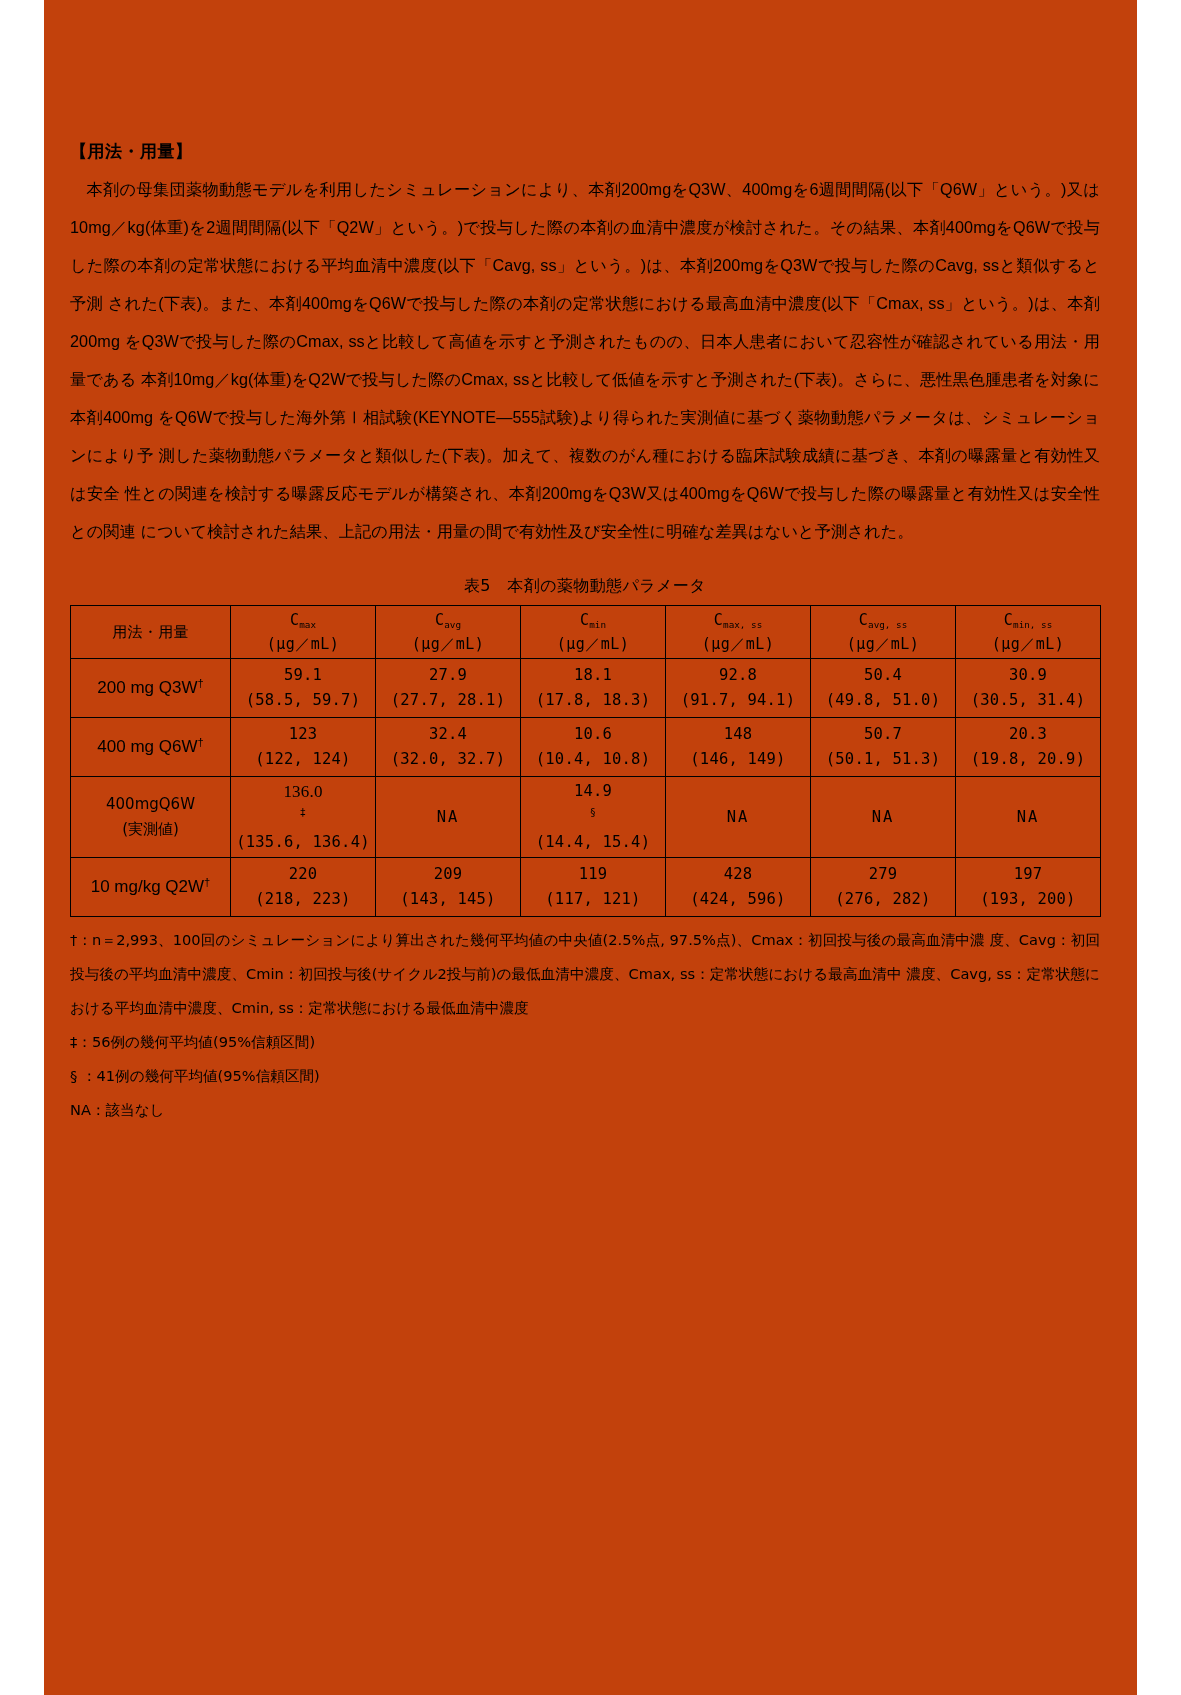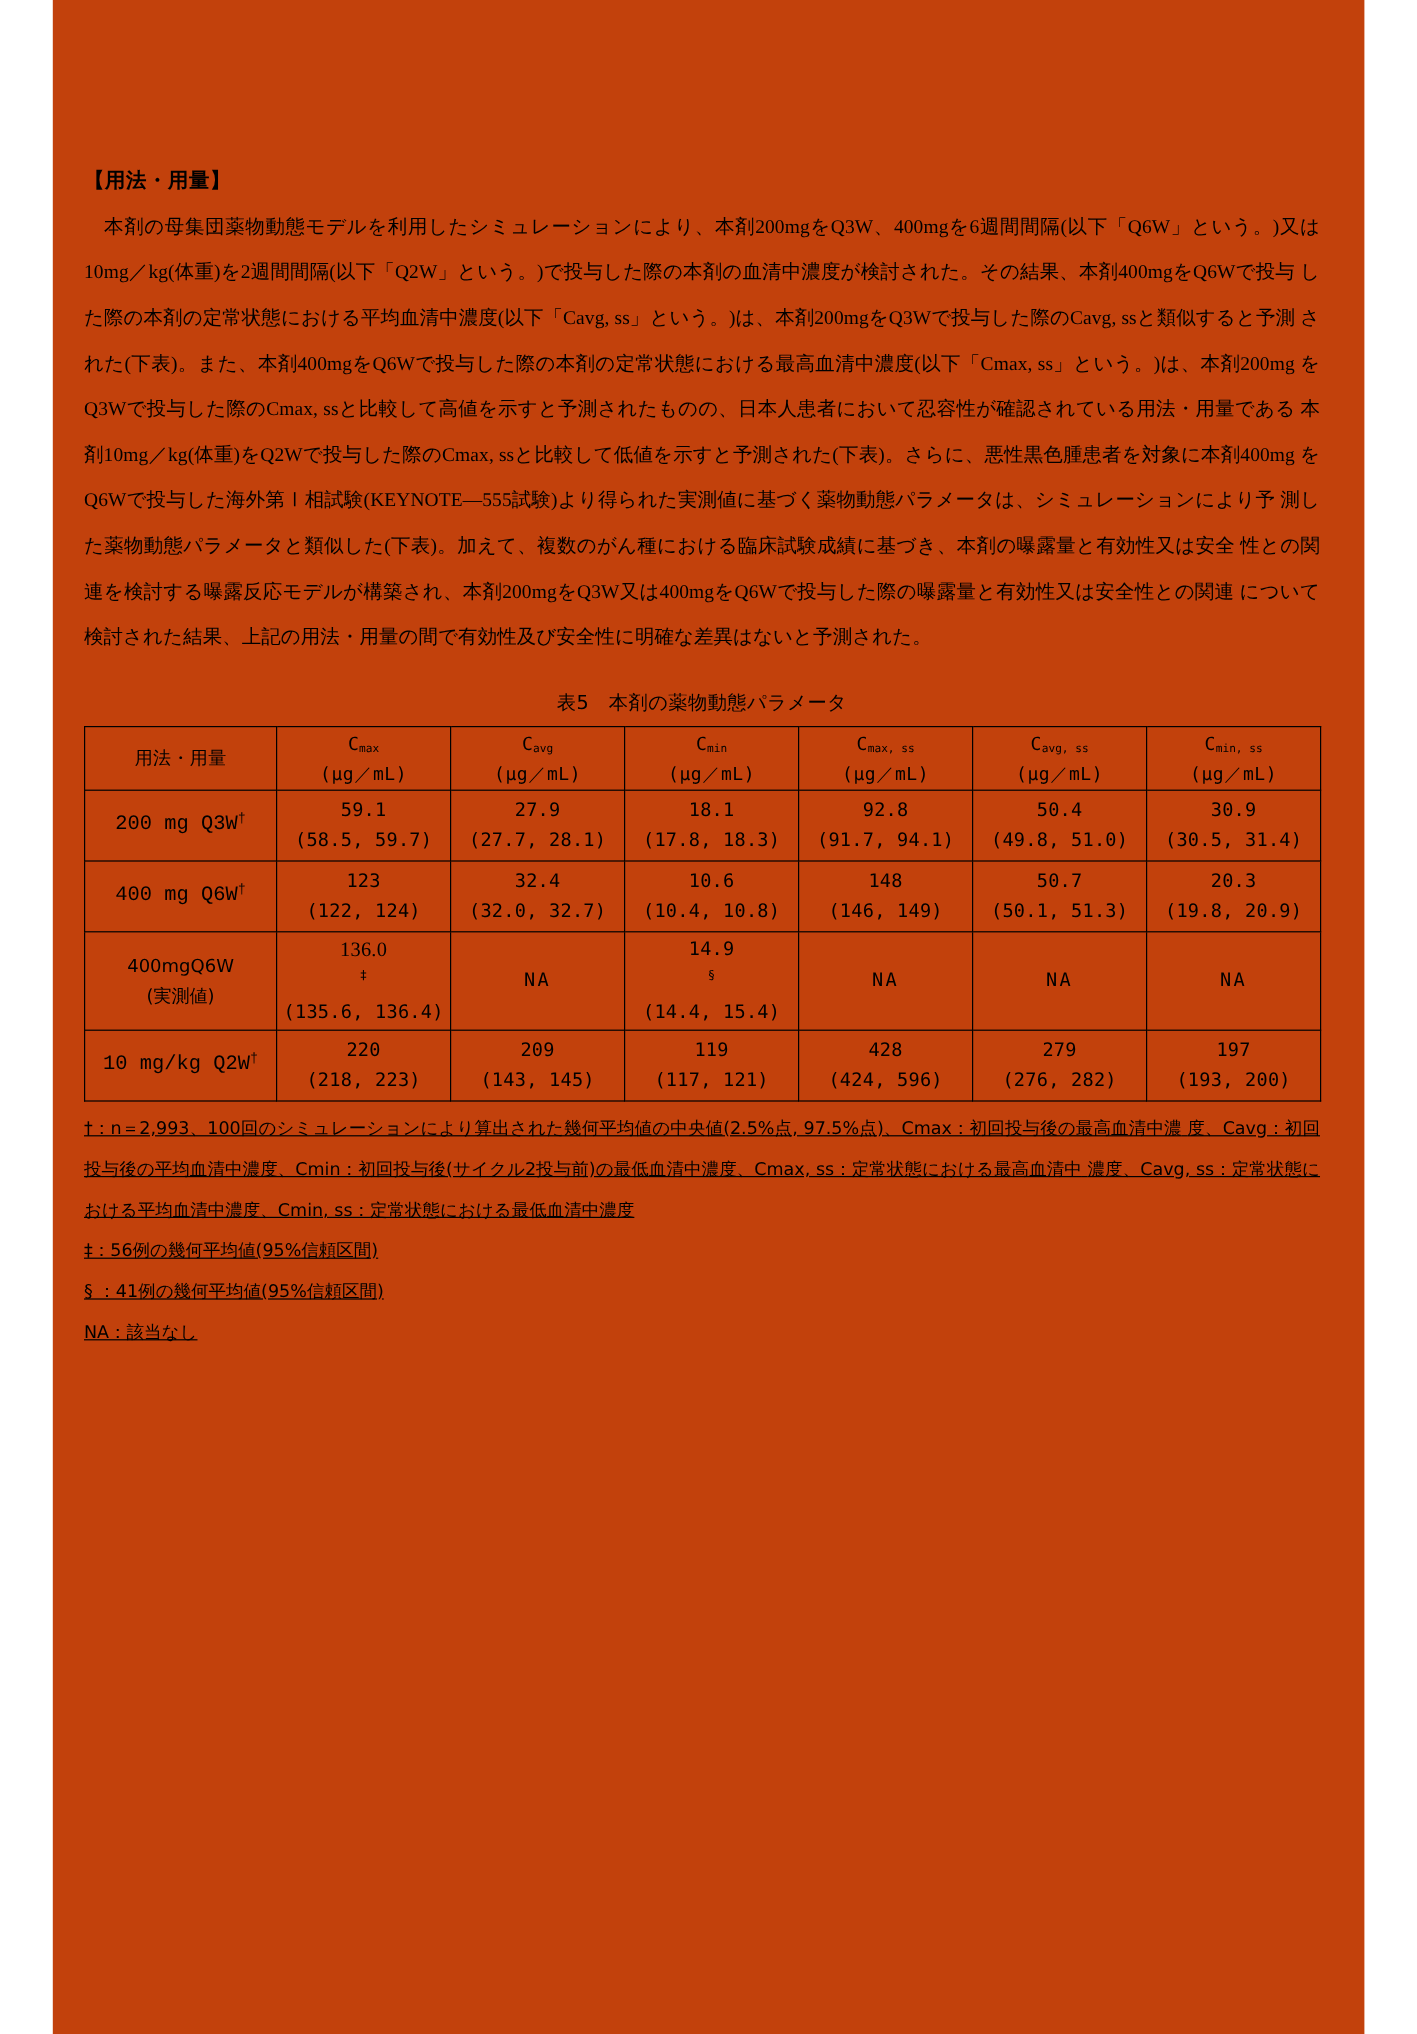--- a/index.html
+++ b/index.html
@@ -31,21 +31,21 @@
   
   .section-heading {
     font-family: "DejaVu Sans", "Liberation Sans", sans-serif;
     font-size: 17px;
     line-height: 22px;
     letter-spacing: 0.5px;
     margin: 0 0 8px 0;
     white-space: pre;
   }
   .body-para {
-    font-family: Liberation Serif, serif;
+    font-family: Liberation Sans, sans-serif;
     font-size: 16.2px;
     line-height: 38px;
     text-align: justify;
     text-justify: inter-character;
     letter-spacing: 0.1px;
     margin: 0;
   }
   sub.sm {
     font-size: 0.62em;
     vertical-align: baseline;
@@ -93,21 +93,21 @@
     line-height: 22px;
   }
   th.colhead .unit {
     display: block;
     font-size: 15px;
     letter-spacing: 0.5px;
   }
   th.colhead .sym { letter-spacing: 0.3px; }
 
   td.rowhead {
-    font-family: Liberation Mono, monospace;
+    font-family: Liberation Sans, sans-serif;
     font-size: 17px;
     line-height: 24px;
     height: 54px;
   }
   td.rowhead.jp {
     font-family: "DejaVu Sans", "Liberation Sans", sans-serif;
     font-size: 15px;
     line-height: 25px;
   }
   td.cell {
@@ -126,21 +126,21 @@
 
   
   .footnotes {
     margin-top: 6px;
     font-family: "DejaVu Sans", "Liberation Sans", sans-serif;
     font-size: 14.6px;
     line-height: 34px;
     text-align: justify;
     text-justify: inter-character;
   }
-  .footnotes p { margin: 0; text-decoration: underline; }
+  .footnotes p { margin: 0; }
 </style>
 </head>
 <body>
 
 <div class="page">
   <div class="content">
 
     <h1 class="section-heading">【用法・用量】</h1>
 
     <div class="body-para">

